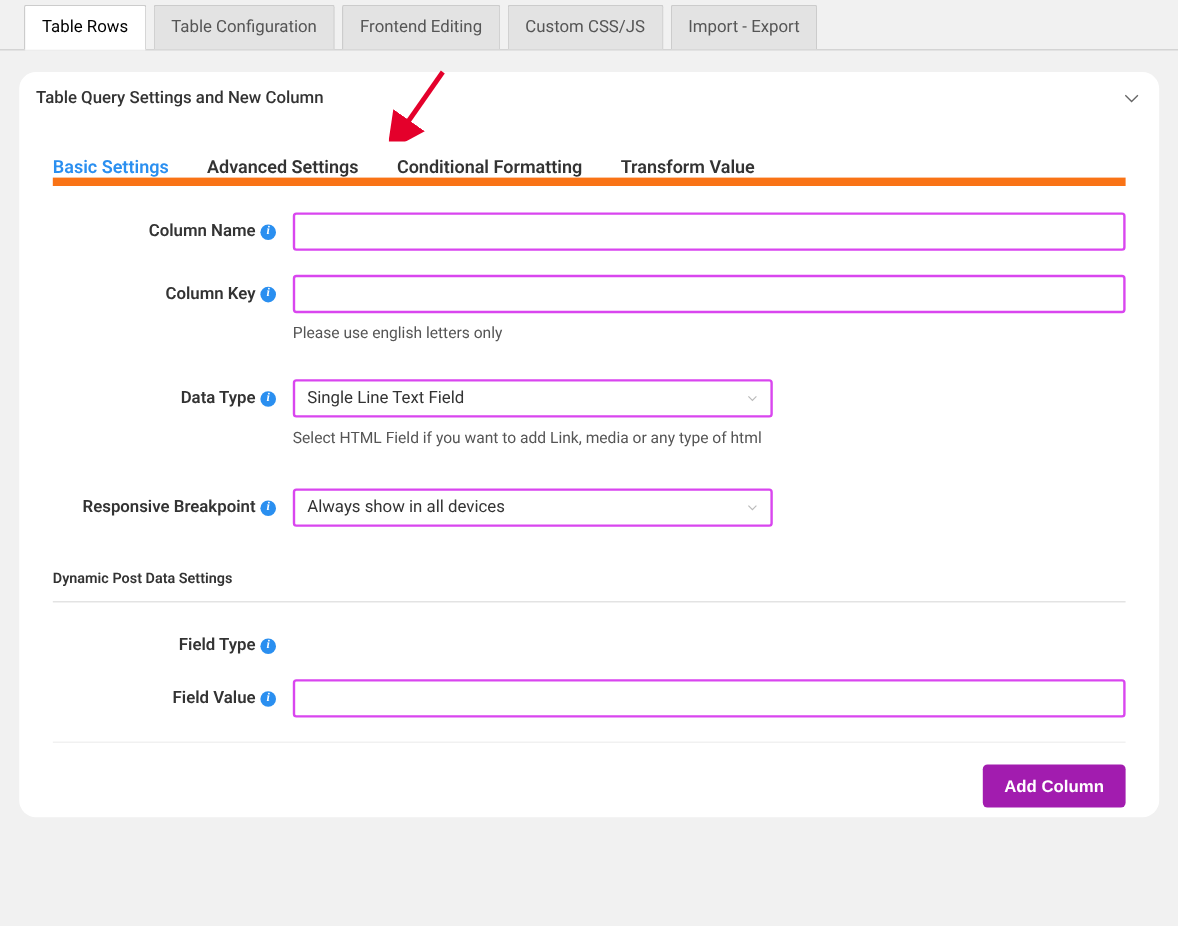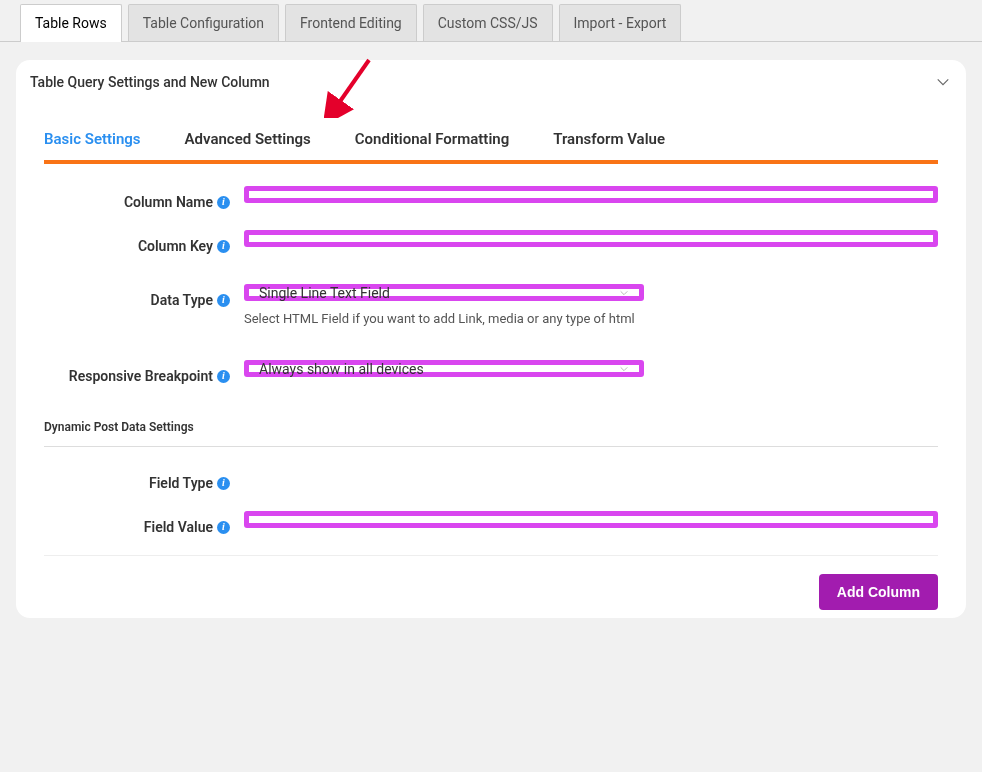--- a/index.html
+++ b/index.html
@@ -85,23 +85,22 @@
     margin-bottom: -1px;
     border-top-left-radius: 4px;
     border-top-right-radius: 4px;
   }
   .content {
     padding: 26px 28px 0 28px;
     position: relative;
   }
   .sec-tabs {
     display: flex;
-    gap: 44px;
-    border-bottom: 4px solid #f97316;
-    padding-bottom: 12px;
+    gap: 32px;
+    border-bottom: 7px solid #f97316;
     margin-bottom: 22px;
   }
   .sec-tab {
     font-size: 15px;
     font-weight: 600;
     color: #333;
     cursor: pointer;
   }
   .sec-tab.active {
     color: #2a8ff0;
@@ -136,22 +135,22 @@
     font-family: Georgia, serif;
     align-items: center;
     justify-content: center;
     line-height: 1;
   }
   .form-field { flex: 1; }
   .form-field.narrow { max-width: 400px; }
   .form-field.mid { max-width: 618px; }
   .text-input, .select-input {
     width: 100%;
-    height: 17px;
-    border: 5px solid #d946ef;
+    height: 32px;
+    border: 2px solid #d946ef;
     border-radius: 3px;
     padding: 0 10px;
     font-size: 14px;
     color: #333;
     background: #fff;
     display: flex;
     align-items: center;
     justify-content: space-between;
     cursor: pointer;
   }
@@ -254,20 +253,21 @@
       </div>
     </div>
 
     <div class="form-row">
       <div class="form-label">
         <span>Column Key</span>
         <span class="info-icon">i</span>
       </div>
       <div class="form-field">
         <div class="text-input"></div>
+        <div class="hint">Please use english letters only</div>
       </div>
     </div>
 
     <div class="form-row" style="margin-top:30px;">
       <div class="form-label">
         <span>Data Type</span>
         <span class="info-icon">i</span>
       </div>
       <div class="form-field narrow">
         <div class="select-input">

